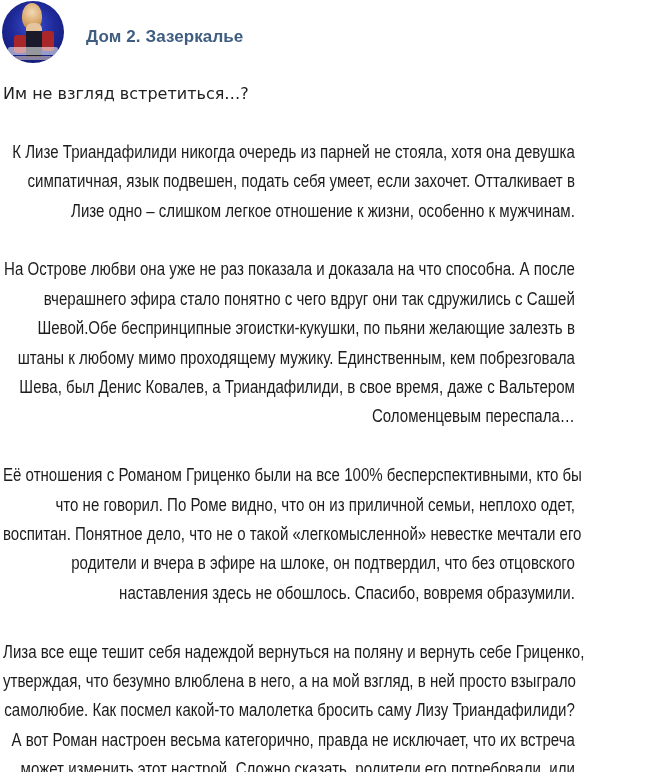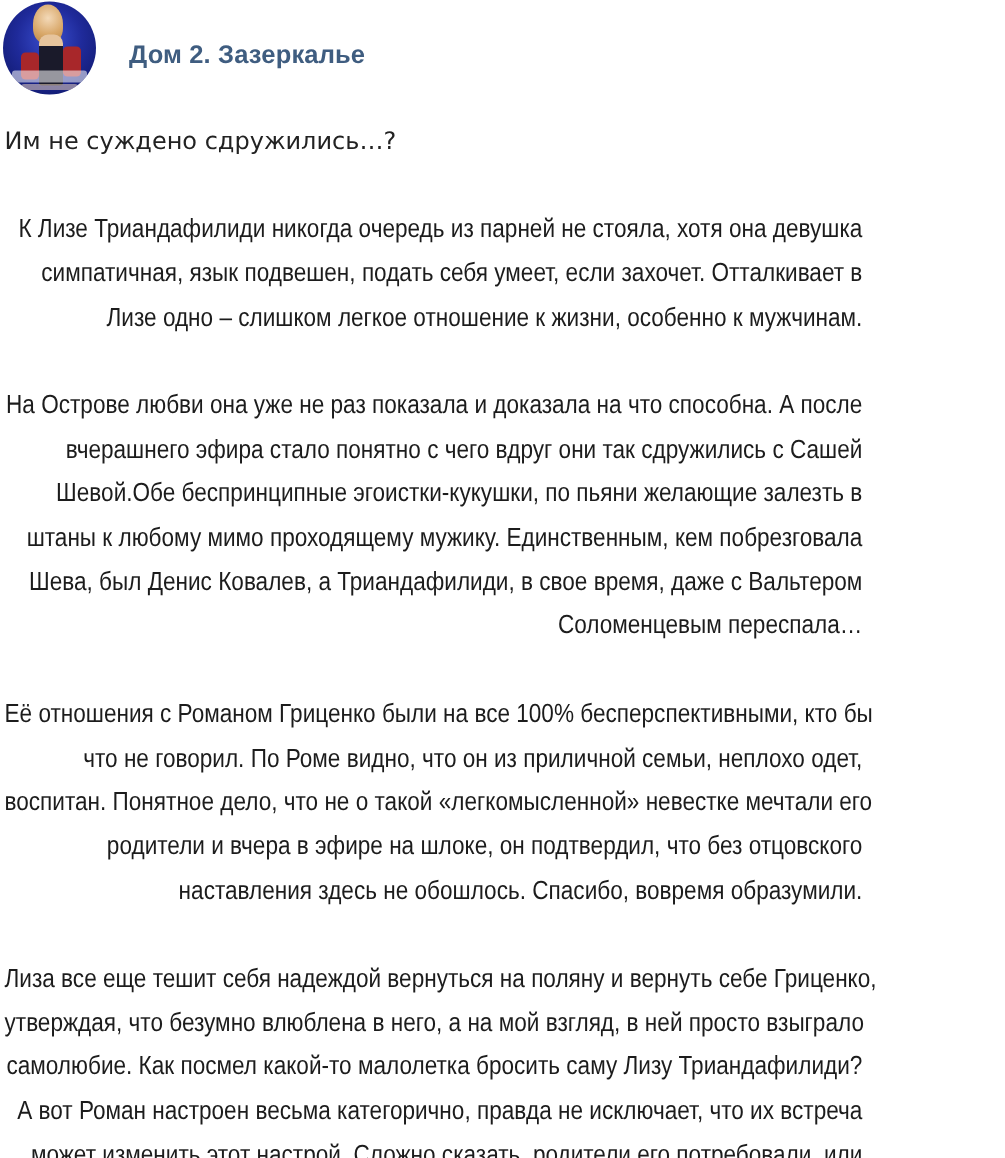--- a/index.html
+++ b/index.html
@@ -138,21 +138,21 @@
     <div class="chair-left"></div>
     <div class="chair-right"></div>
     <div class="figure-man"></div>
     <div class="logo-band"></div>
     <div class="logo-band2"></div>
   </div>
   <div class="channel-name">Дом 2. Зазеркалье</div>
 </div>
 
 <div class="post">
-  <p class="headline">Им не суждено сдружились…?</p>
+  <p class="headline">Им не взгляд встретиться…?</p>
 
   <div class="para">
     <span class="line">К Лизе Триандафилиди никогда очередь из парней не стояла, хотя она девушка</span>
     <span class="line">симпатичная, язык подвешен, подать себя умеет, если захочет. Отталкивает в</span>
     <span class="line">Лизе одно – слишком легкое отношение к жизни, особенно к мужчинам.</span>
   </div>
 
   <div class="para">
     <span class="line">На Острове любви она уже не раз показала и доказала на что способна. А после</span>
     <span class="line">вчерашнего эфира стало понятно с чего вдруг они так сдружились с Сашей</span>

